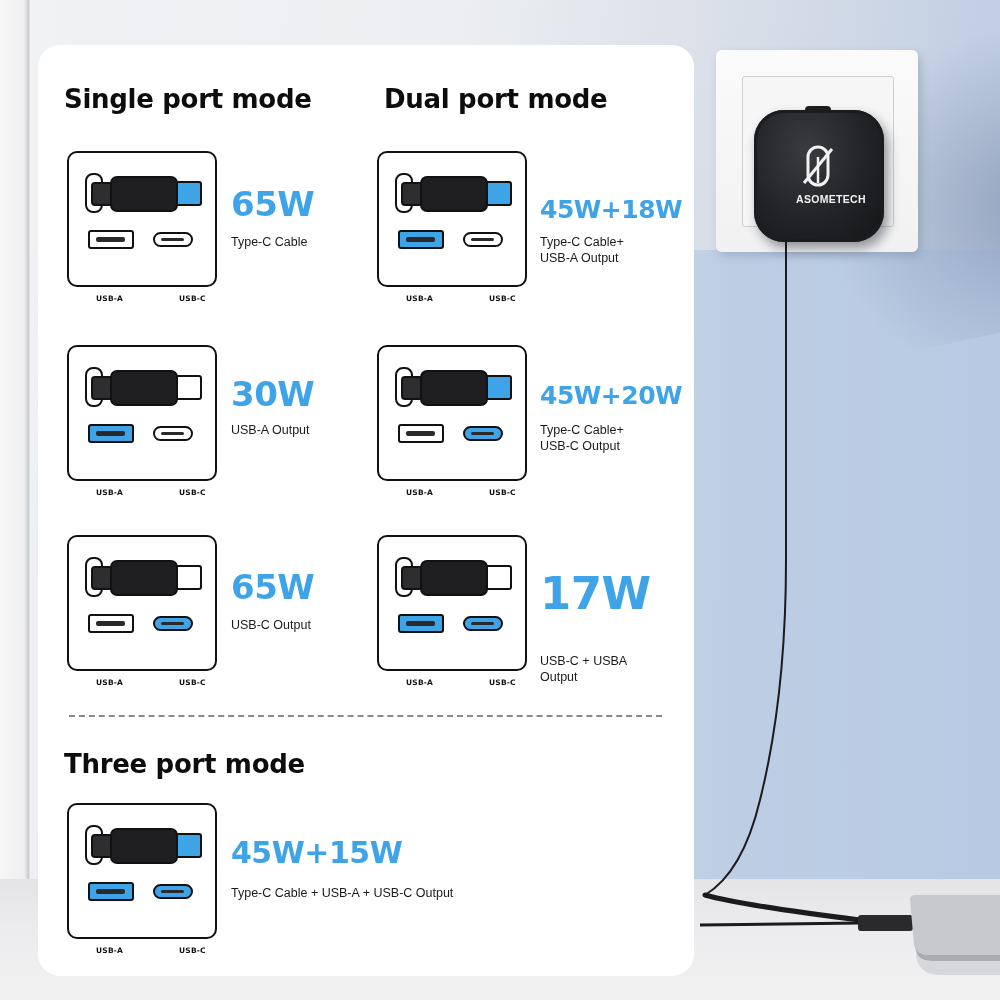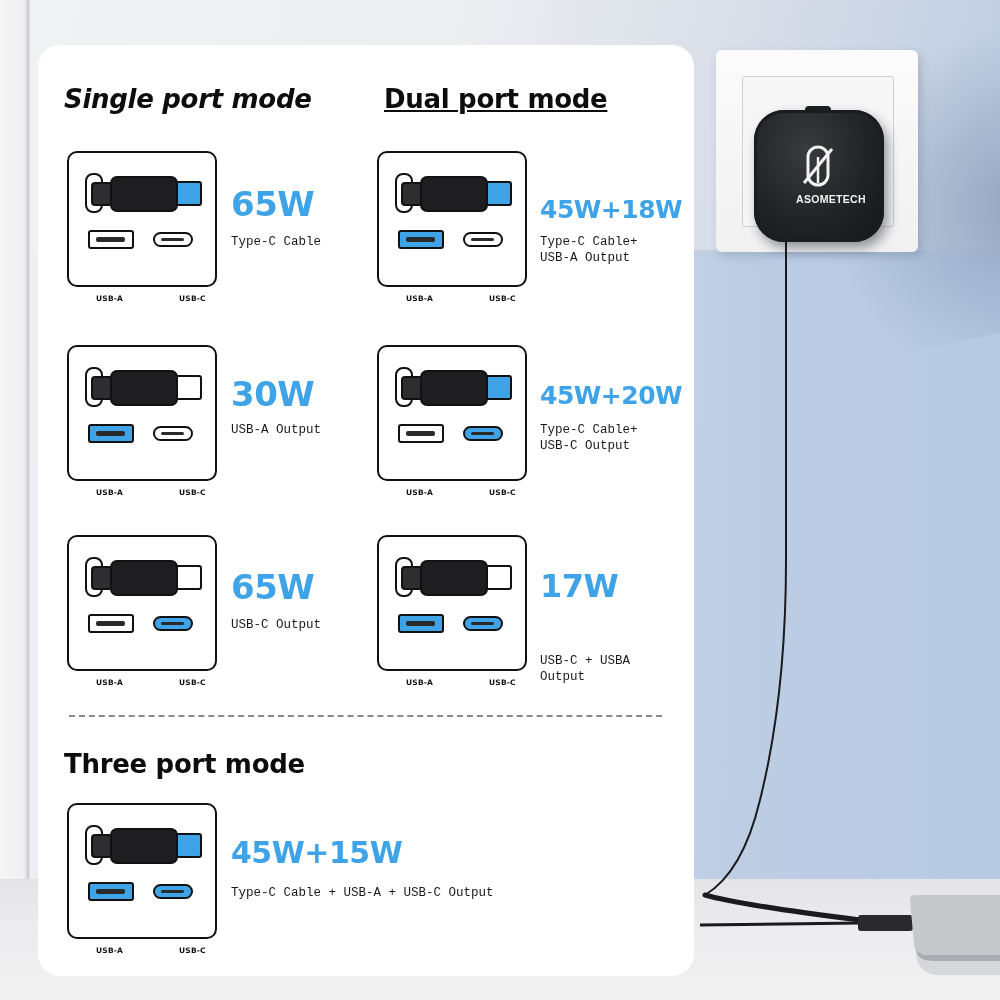--- a/index.html
+++ b/index.html
@@ -77,21 +77,21 @@
 
   .mode-box {
     position: absolute; width: 150px; height: 136px;
     border: 2.5px solid #111; border-radius: 10px; background: #fff;
   }
   .watt {
     position: absolute; font-family: "DejaVu Sans", sans-serif; font-weight: bold;
     color: #3fa3e8; white-space: nowrap; letter-spacing: -0.5px;
   }
   .desc {
-    position: absolute; font-family: Liberation Mono, monospace;
+    position: absolute; font-family: Liberation Sans, sans-serif;
     font-size: 12.5px; line-height: 16px; color: #1a1a1a; white-space: nowrap;
   }
   .divider {
     position: absolute; left: 69px; top: 715px; width: 593px; height: 0;
     border-top: 2px dashed #8a8a8a;
   }
 
   
   .ic { position: absolute; }
   .loop { left: 16px; top: 20px; width: 18px; height: 40px; border: 2px solid #111; border-radius: 8px; background: #fff; }
@@ -137,22 +137,22 @@
   <svg class="charger-logo" viewBox="0 0 36 46">
     <rect x="8" y="4" width="20" height="38" rx="10" fill="none" stroke="#f2f2f2" stroke-width="3"></rect>
     <line x1="4" y1="40" x2="32" y2="6" stroke="#f2f2f2" stroke-width="3"></line>
     <line x1="18" y1="14" x2="18" y2="40" stroke="#f2f2f2" stroke-width="2.5"></line>
   </svg>
   <div class="charger-brand">ASOMETECH</div>
 </div>
 
 <div class="panel"></div>
 
-<div class="section-title" style="left:64px; top:84px;font-style:italic;">Single port mode</div>
-<div class="section-title" style="left:384px; top:84px;text-decoration:underline;">Dual port mode</div>
+<div class="section-title" style="left:64px; top:84px;">Single port mode</div>
+<div class="section-title" style="left:384px; top:84px;">Dual port mode</div>
 <div class="section-title" style="left:64px; top:749px;">Three port mode</div>
 
 <div class="divider"></div>
 
 <div id="modes-root">
     <div class="mode-box" style="left: 67px; top: 151px;">
       <div class="ic loop"></div>
       <div class="ic stub"></div>
       <div class="ic body"></div>
       <div class="ic tip" style="background: rgb(63, 163, 232);"></div>
@@ -226,21 +226,21 @@
     <div class="mode-box" style="left: 377px; top: 535px;">
       <div class="ic loop"></div>
       <div class="ic stub"></div>
       <div class="ic body"></div>
       <div class="ic tip" style="background: rgb(255, 255, 255);"></div>
       <div class="ic usba" style="background: rgb(63, 163, 232);"></div>
       <div class="ic usbc" style="background: rgb(63, 163, 232);"></div>
       <div class="plabel a">USB-A</div>
       <div class="plabel c">USB-C</div>
     </div>
-    <div class="watt" style="left: 540px; top: 567px; font-size: 32px;">17W</div>
+    <div class="watt" style="left: 540px; top: 567px; font-size: 45px;">17W</div>
     <div class="desc" style="left: 540px; top: 617px; margin-top: 36px;">
       <div>USB-C + USBA</div>
       <div>Output</div>
     </div>
     <div class="mode-box" style="left: 67px; top: 803px;">
       <div class="ic loop"></div>
       <div class="ic stub"></div>
       <div class="ic body"></div>
       <div class="ic tip" style="background: rgb(63, 163, 232);"></div>
       <div class="ic usba" style="background: rgb(63, 163, 232);"></div>

